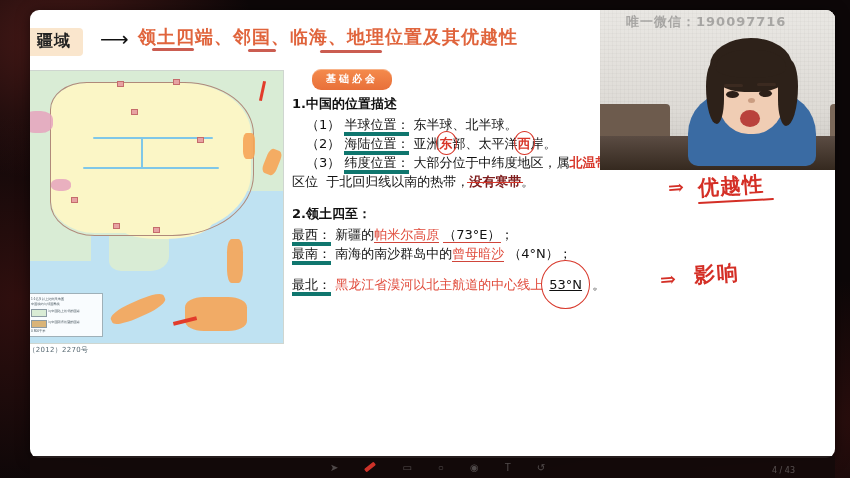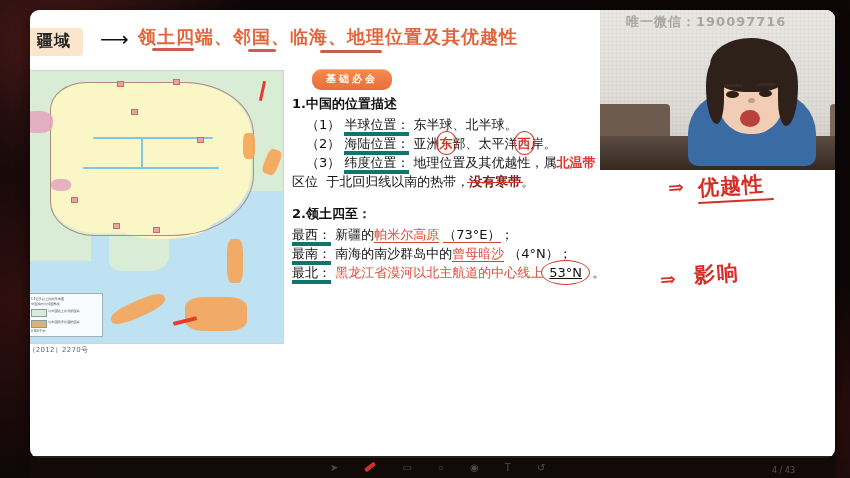--- a/index.html
+++ b/index.html
@@ -251,21 +251,21 @@
 
     <div class="t-line indent">
       <span>（2）</span>
       <span class="ul-thin">海陆位置：</span>
       <span>亚洲</span><span class="circ">东</span><span>部、太平洋</span><span class="circ">西</span><span>岸。</span>
     </div>
 
     <div class="t-line indent">
       <span>（3）</span>
       <span class="ul-thin">纬度位置：</span>
-      <span>地理位置及其优越性，属</span><span class="redb">北温带</span><span>，南部少数地</span>
+      <span>大部分位于中纬度地区，属</span><span class="redb">北温带</span><span>，南部少数地</span>
     </div>
 
     <div class="t-line">
       <span>区位</span>
       &nbsp;<span>于北回归线以南的热带，</span><span class="strike-red">没有寒带</span><span>。</span>
     </div>
 
     <div class="sec-head" style="margin-top:14px;">2.领土四至：</div>
 
 
@@ -277,21 +277,21 @@
 
     <div class="t-line">
       <span class="ul-thin">最南：</span>
       <span>南海的南沙群岛中的</span><span class="red ul-red">曾母暗沙</span>
       <span>（4°N）</span><span>；</span>
     </div>
 
     <div class="t-line">
       <span class="ul-thin">最北：</span>
       <span class="red">黑龙江省漠河以北主航道的中心线上</span>
-      <span style="display:inline-block;position:relative;padding:0 2px;text-decoration:underline;">
+      <span style="display:inline-block;position:relative;padding:12px 2px;text-decoration:underline;">
         <span>53°N</span>
         <span style="position:absolute;left:-6px;top:-3px;right:-6px;bottom:-3px;border:1.6px solid #d8372a;border-radius:50%;"></span>
       </span>
       &nbsp;<span>。</span>
     </div>
   </div>
 
   <div class="hand" style="left:638px;top:166px;font-size:19px;">⇒</div>
   <div class="hand" style="left:668px;top:162px;font-size:21px;letter-spacing:1px;">优越性</div>
   <div class="hand-ul" style="left:668px;top:190px;width:76px;"></div>

